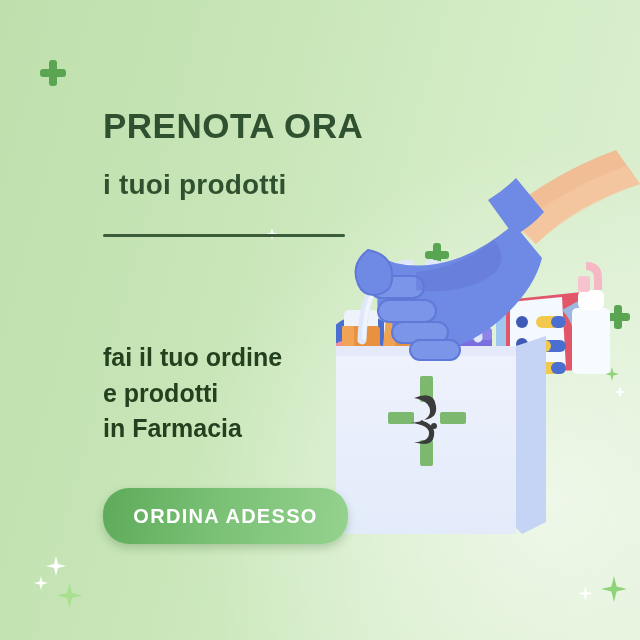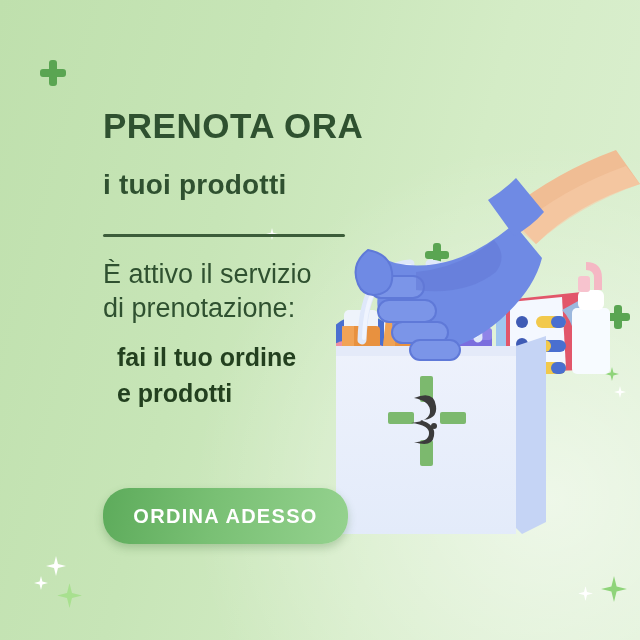--- a/index.html
+++ b/index.html
@@ -49,21 +49,21 @@
   .divider{
     position:absolute;left:103px;top:234px;width:242px;height:3px;
     background:#3c5d3a;border-radius:2px;
   }
   .lead{
     position:absolute;left:103px;top:258px;width:300px;
     font-size:27px;font-weight:400;color:#2f5130;line-height:1.25;
   }
   .bold{
     position:absolute;left:103px;top:340px;width:320px;
-    font-size:25px;font-weight:700;color:#23401f;line-height:1.42;margin-left:14px;
+    font-size:25px;font-weight:700;color:#23401f;line-height:1.42;
   }
 
   .cta{
     position:absolute;left:103px;top:488px;
     width:245px;height:56px;border-radius:26px;border:none;
     background:linear-gradient(100deg,#5dab5b 0%,#79c074 45%,#95d28f 100%);
     box-shadow:0 4px 9px rgba(60,110,55,0.28);
     color:#ffffff;font-size:20px;font-weight:700;letter-spacing:1.3px;
     font-family:"Liberation Sans", sans-serif;cursor:pointer;
   }
@@ -218,26 +218,23 @@
         <path d="M206 28 l28 34 q-12 14 -30 24 l-26 -36 q16 -10 28 -22 z" fill="#6f8ae4"></path>
       </g>
     </svg>
   </div>
 
   <div id="text-col">
     <div class="h1">PRENOTA ORA</div>
     <div class="h2">i tuoi prodotti</div>
     <div class="divider"></div>
 
-    <div class="lead">
-      <div>È attivo il servizio</div>
-      <div>di prenotazione:</div>
-    </div>
 
     <div class="bold">
       <div>fai il tuo ordine</div>
       <div>e prodotti</div>
+      <div>in Farmacia</div>
     </div>
 
     <button class="cta">ORDINA ADESSO</button>
   </div>
 
 </div>
 
 </body></html>

